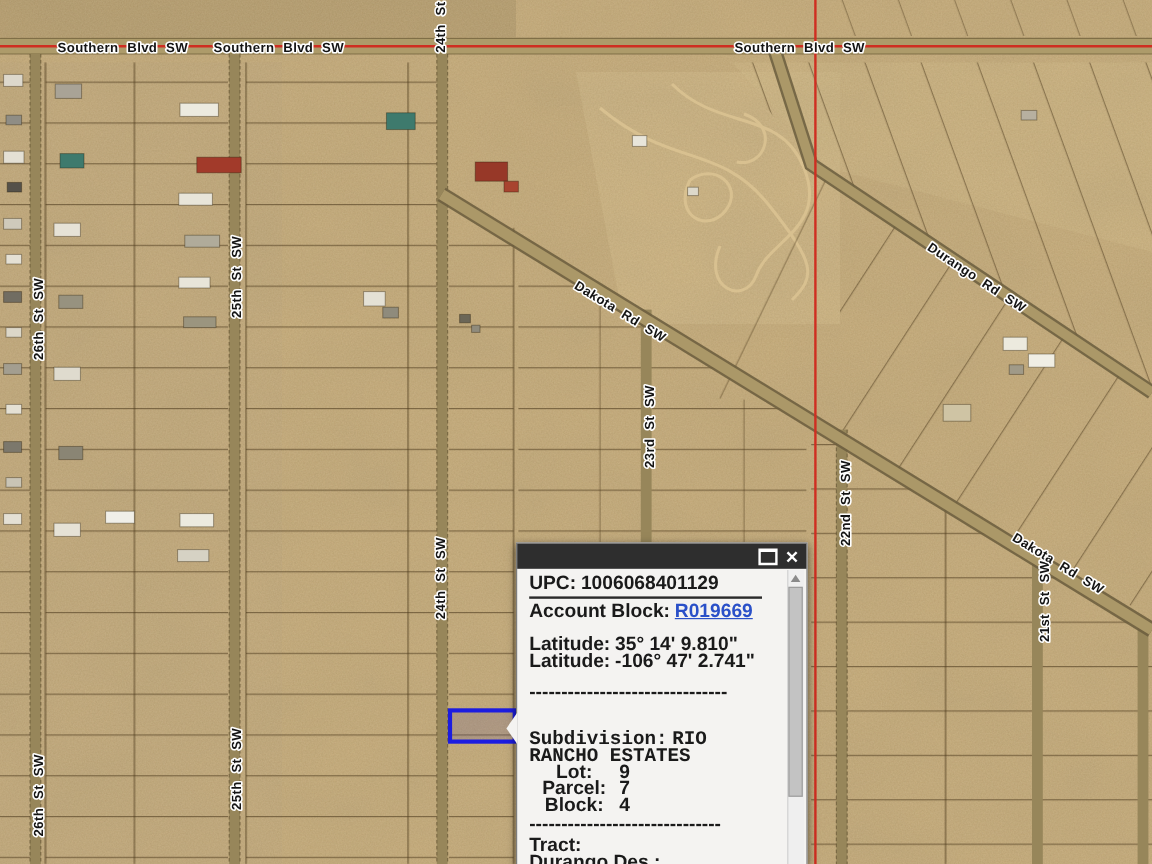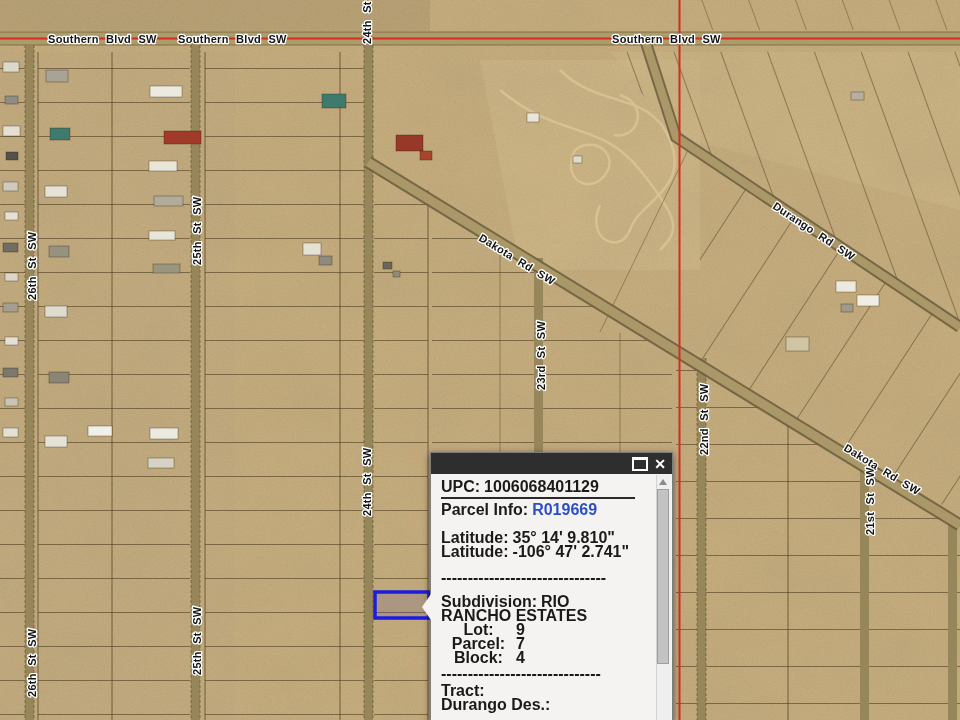--- a/index.html
+++ b/index.html
@@ -22,23 +22,23 @@
   .close-btn{color:#fff;font-size:14px;font-weight:bold;line-height:14px;cursor:pointer;}
   .popup-pointer{position:absolute;left:-9px;top:141px;width:0;height:0;
          border-top:13px solid transparent;border-bottom:13px solid transparent;
          border-right:9px solid #f4f3f1;}
   .popup-body{position:absolute;left:0;top:21px;right:0;bottom:0;overflow:hidden;}
   .scroll-content{position:absolute;left:0;top:0;width:212px;padding:6px 8px 0 10px;box-sizing:border-box;
          font-size:16px;font-weight:bold;color:#1a1a1a;line-height:14px;}
   .scroll-content .lbl{margin-right:4px;}
   .hr-solid{border:none;border-top:2px solid #2a2a2a;margin:3px 0 4px 0;}
   .sep{white-space:nowrap;overflow:hidden;}
-  .mt14{margin-top:14px;} .mt12{margin-top:12px;} .mt16{margin-top:10px;} .mt2{margin-top:2px;} .mt4{margin-top:3px;}
+  .mt14{margin-top:14px;} .mt12{margin-top:12px;} .mt16{margin-top:24px;font-family:Liberation Mono, monospace;} .mt2{margin-top:2px;} .mt4{margin-top:3px;}
   .kv .k{display:inline-block;width:75px;text-align:center;}
-  .link{color:#2a50c8;cursor:pointer;}
+  .link{color:#2a50c8;text-decoration:underline;cursor:pointer;}
   .popup-scrollbar{position:absolute;right:2px;top:1px;bottom:0;width:13px;background:#efefef;
          border-left:1px solid #d2d2d2;}
   .scroll-up{position:absolute;top:4px;left:2px;width:0;height:0;
          border-left:4.5px solid transparent;border-right:4.5px solid transparent;
          border-bottom:6px solid #8a8a8a;cursor:pointer;}
   .scroll-thumb{position:absolute;top:14px;left:0;width:12px;height:175px;background:#c3c3c3;
          border:1px solid #9e9e9e;box-sizing:border-box;cursor:pointer;}
 </style>
 </head>
 <body>
@@ -221,21 +221,21 @@
       <span class="close-btn">✕</span>
     </div>
     <div class="popup-pointer"></div>
     <div class="popup-body">
       <div class="scroll-content">
         <div>
           <span class="lbl">UPC:</span><span>1006068401129</span>
         </div>
         <hr class="hr-solid">
         <div>
-          <span class="lbl">Parcel Info:</span><a class="link">R019669</a>
+          <span class="lbl">Account Block:</span><a class="link">R019669</a>
         </div>
         <div class="mt14">
           <span class="lbl">Latitude:</span><span>35° 14' 9.810"</span>
         </div>
         <div>
           <span class="lbl">Latitude:</span><span>-106° 47' 2.741"</span>
         </div>
         <div class="sep mt12">-------------------------------</div>
         <div class="mt16">
           <span class="lbl">Subdivision:</span><span>RIO RANCHO ESTATES</span>

